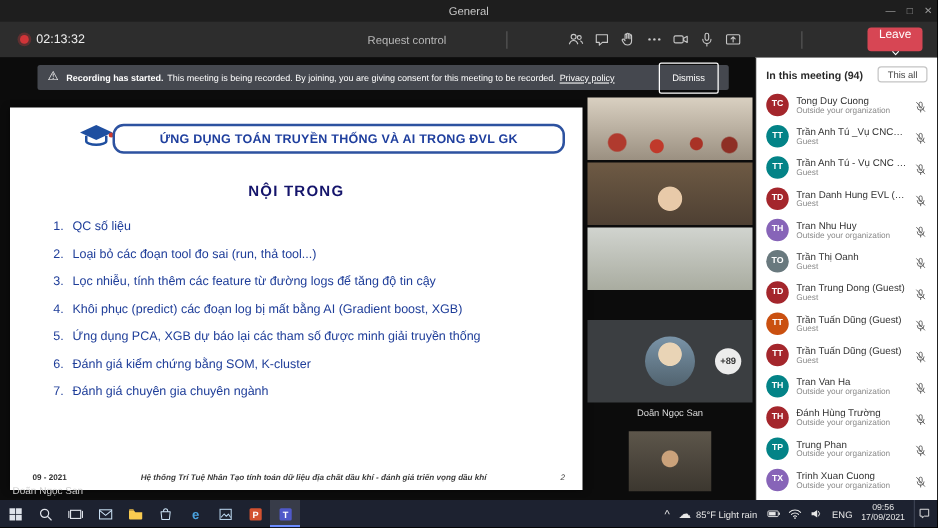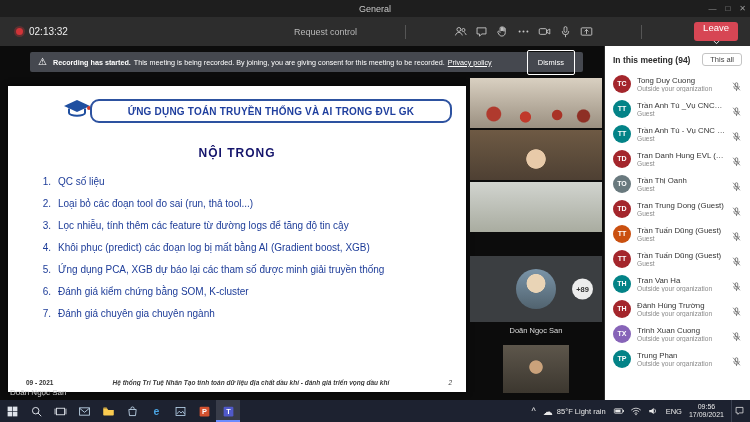--- a/index.html
+++ b/index.html
@@ -303,20 +303,32 @@
         <span class="p-name">Tran Danh Hung EVL (Guest)</span>
         <span class="p-sub">Guest</span>
       </span>
       <span class="p-mic"><svg viewBox="0 0 16 16" stroke-width="1.1">
               <rect x="6.2" y="2.5" width="3.6" height="6.5" rx="1.8" stroke="currentColor" fill="none"></rect>
               <path d="M4 8a4 4 0 008 0M8 11.5V14" stroke="currentColor" fill="none" stroke-linecap="round"></path>
               <line x1="3" y1="2.5" x2="13" y2="13.5" stroke="currentColor"></line>
             </svg></span>
     </div>
 
+    <div class="p-row">
+      <span class="p-avatar" style="background: rgb(135, 100, 184);">TH</span>
+      <span class="p-texts">
+        <span class="p-name">Tran Nhu Huy</span>
+        <span class="p-sub">Outside your organization</span>
+      </span>
+      <span class="p-mic"><svg viewBox="0 0 16 16" stroke-width="1.1">
+              <rect x="6.2" y="2.5" width="3.6" height="6.5" rx="1.8" stroke="currentColor" fill="none"></rect>
+              <path d="M4 8a4 4 0 008 0M8 11.5V14" stroke="currentColor" fill="none" stroke-linecap="round"></path>
+              <line x1="3" y1="2.5" x2="13" y2="13.5" stroke="currentColor"></line>
+            </svg></span>
+    </div>
 
     <div class="p-row">
       <span class="p-avatar" style="background: rgb(105, 121, 126);">TO</span>
       <span class="p-texts">
         <span class="p-name">Trần Thị Oanh</span>
         <span class="p-sub">Guest</span>
       </span>
       <span class="p-mic"><svg viewBox="0 0 16 16" stroke-width="1.1">
               <rect x="6.2" y="2.5" width="3.6" height="6.5" rx="1.8" stroke="currentColor" fill="none"></rect>
               <path d="M4 8a4 4 0 008 0M8 11.5V14" stroke="currentColor" fill="none" stroke-linecap="round"></path>
@@ -383,36 +395,36 @@
         <span class="p-sub">Outside your organization</span>
       </span>
       <span class="p-mic"><svg viewBox="0 0 16 16" stroke-width="1.1">
               <rect x="6.2" y="2.5" width="3.6" height="6.5" rx="1.8" stroke="currentColor" fill="none"></rect>
               <path d="M4 8a4 4 0 008 0M8 11.5V14" stroke="currentColor" fill="none" stroke-linecap="round"></path>
               <line x1="3" y1="2.5" x2="13" y2="13.5" stroke="currentColor"></line>
             </svg></span>
     </div>
 
     <div class="p-row">
+      <span class="p-avatar" style="background: rgb(3, 131, 135);">TP</span>
+      <span class="p-texts">
+        <span class="p-name">Trung Phan</span>
+        <span class="p-sub">Outside your organization</span>
+      </span>
+      <span class="p-mic"><svg viewBox="0 0 16 16" stroke-width="1.1">
+              <rect x="6.2" y="2.5" width="3.6" height="6.5" rx="1.8" stroke="currentColor" fill="none"></rect>
+              <path d="M4 8a4 4 0 008 0M8 11.5V14" stroke="currentColor" fill="none" stroke-linecap="round"></path>
+              <line x1="3" y1="2.5" x2="13" y2="13.5" stroke="currentColor"></line>
+            </svg></span>
+    </div>
+
+    <div class="p-row">
       <span class="p-avatar" style="background: rgb(135, 100, 184);">TX</span>
       <span class="p-texts">
         <span class="p-name">Trinh Xuan Cuong</span>
-        <span class="p-sub">Outside your organization</span>
-      </span>
-      <span class="p-mic"><svg viewBox="0 0 16 16" stroke-width="1.1">
-              <rect x="6.2" y="2.5" width="3.6" height="6.5" rx="1.8" stroke="currentColor" fill="none"></rect>
-              <path d="M4 8a4 4 0 008 0M8 11.5V14" stroke="currentColor" fill="none" stroke-linecap="round"></path>
-              <line x1="3" y1="2.5" x2="13" y2="13.5" stroke="currentColor"></line>
-            </svg></span>
-    </div>
-
-    <div class="p-row">
-      <span class="p-avatar" style="background: rgb(3, 131, 135);">TP</span>
-      <span class="p-texts">
-        <span class="p-name">Trung Phan</span>
         <span class="p-sub">Outside your organization</span>
       </span>
       <span class="p-mic"><svg viewBox="0 0 16 16" stroke-width="1.1">
               <rect x="6.2" y="2.5" width="3.6" height="6.5" rx="1.8" stroke="currentColor" fill="none"></rect>
               <path d="M4 8a4 4 0 008 0M8 11.5V14" stroke="currentColor" fill="none" stroke-linecap="round"></path>
               <line x1="3" y1="2.5" x2="13" y2="13.5" stroke="currentColor"></line>
             </svg></span>
     </div>
   </div>
   </aside>

